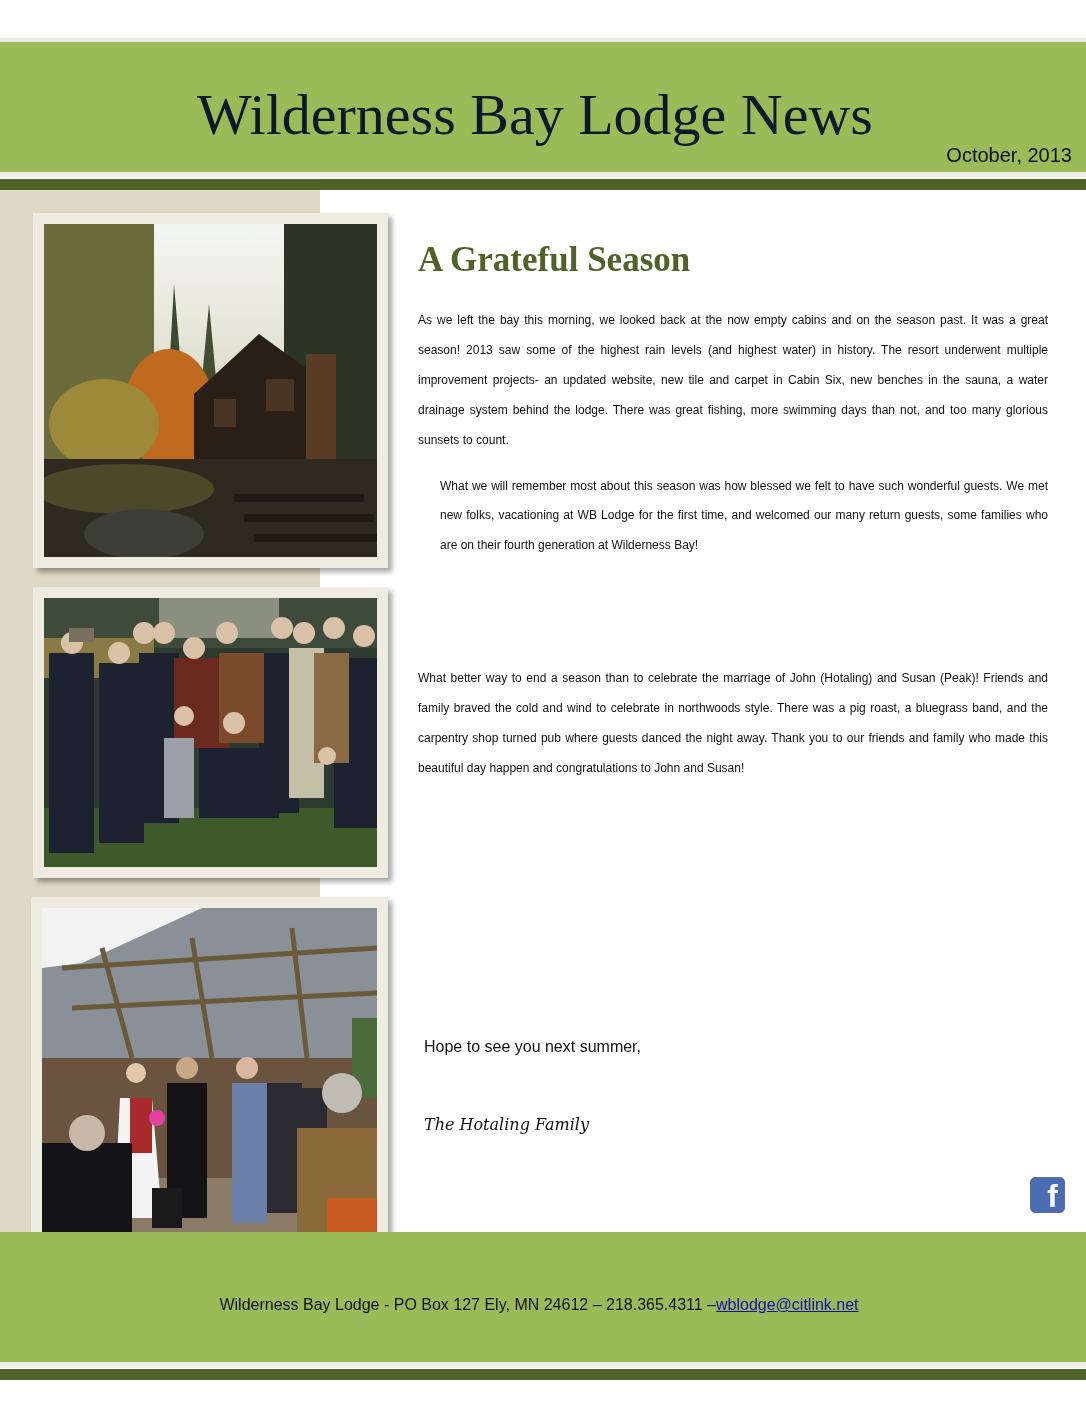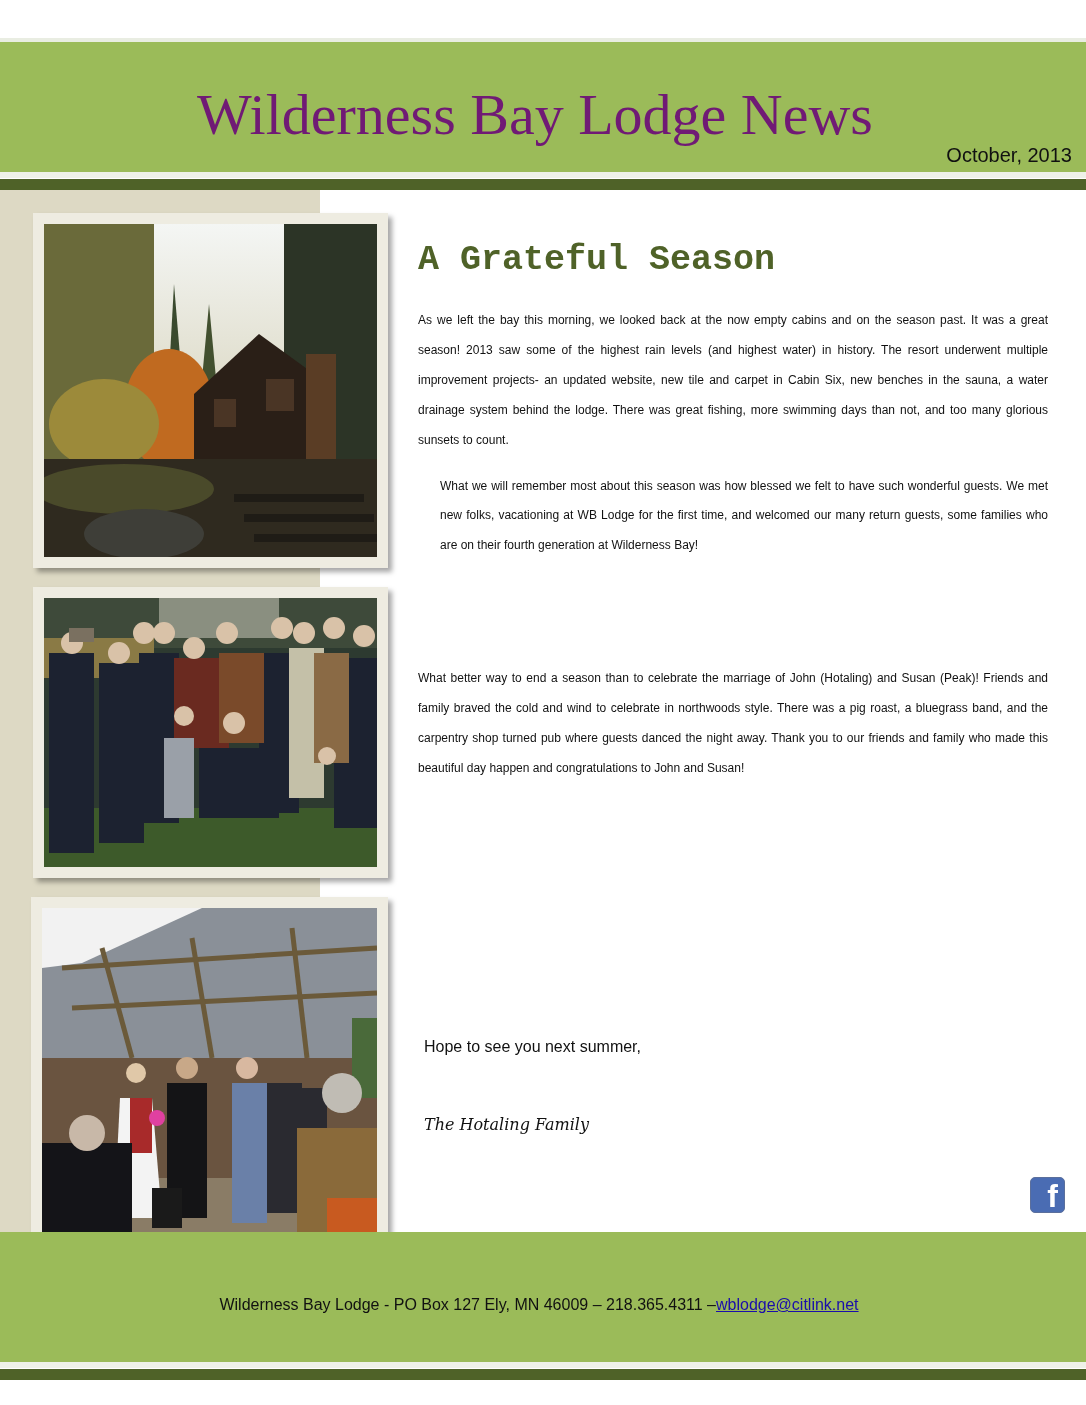--- a/index.html
+++ b/index.html
@@ -1,29 +1,29 @@
 <!DOCTYPE html>
 <html><head>
 <meta charset="utf-8">
 <style>
   html, body { margin: 0; padding: 0; }
   body { width: 1086px; height: 1405px; position: relative; background: #ffffff; overflow: hidden; font-family: "Liberation Sans", sans-serif; }
   .top-gap { position: absolute; left: 0; top: 0; width: 1086px; height: 40px; background: #ffffff; }
   .top-edge { position: absolute; left: 0; top: 38px; width: 1086px; height: 4px; background: #e9ede2; }
   .header { position: absolute; left: 0; top: 42px; width: 1086px; height: 130px; background: #9bbb59; }
-  .header-title { position: absolute; left: 0; width: 1070px; top: 38px; text-align: center; font-family: "Liberation Serif", serif; font-size: 58px; color: #701a75; letter-spacing: 0px; line-height: 70px; }
+  .header-title { position: absolute; left: 0; width: 1070px; top: 38px; text-align: center; font-family: "Liberation Serif", serif; font-size: 58px; color: #0f172a; letter-spacing: 0px; line-height: 70px; }
   .header-date { position: absolute; right: 14px; top: 102px; font-size: 20px; color: #111; }
   .hr-light { position: absolute; left: 0; width: 1086px; height: 6px; background: #eef1e8; }
   .hr-dark { position: absolute; left: 0; width: 1086px; height: 11px; background: #4f6228; }
   .sidebar { position: absolute; left: 0; top: 190px; width: 320px; height: 1042px; background: #ddd9c4; }
   .photo-frame { position: absolute; background: #eeece1; box-shadow: 4px 4px 5px rgba(0,0,0,0.35); }
   .photo { position: absolute; left: 11px; top: 11px; right: 11px; bottom: 11px; overflow: hidden; }
   .photo svg { width: 100%; height: 100%; display: block; }
   .content { position: absolute; left: 418px; top: 232px; width: 630px; }
-  .h2 { font-family: Liberation Mono, monospace; font-weight: bold; font-size: 35px; margin: 0; line-height: 56px; }
+  .h2 { font-family: Liberation Serif, serif; font-weight: bold; font-size: 35px; margin: 0; line-height: 56px; }
   .h2.green { color: #4f6228; }
   .h2.brown { color: #984807; }
   .para { font-size: 12px; line-height: 29.9px; color: #111; text-align: justify; margin: 0; }
   .sign-off { position: absolute; left: 424px; top: 1038px; font-size: 16px; color: #111; }
   .signature { position: absolute; left: 424px; top: 1115px; font-family: "DejaVu Serif", serif; font-style: italic; font-size: 16px; color: #111; }
   .fb-icon { position: absolute; left: 1030px; top: 1177px; width: 35px; height: 36px; background: #4a6cb3; border-radius: 5px; border: 1px solid #5b6f9c; box-sizing: border-box; }
   .fb-icon span { position: absolute; right: 6px; bottom: -2px; font-family: "Liberation Sans", sans-serif; font-weight: bold; font-size: 32px; color: #fff; line-height: 36px; }
   .footer { position: absolute; left: 0; top: 1232px; width: 1086px; height: 130px; background: #9bbb59; }
   .footer-text { position: absolute; left: 0; width: 1078px; top: 64px; text-align: center; font-size: 16px; color: #111; }
   .footer-text a { color: #1a0dab; }
@@ -163,17 +163,17 @@
 
 <div class="sign-off">Hope to see you next summer,</div>
 <div class="signature">The Hotaling Family</div>
 
 <div class="fb-icon">
   <span>f</span>
 </div>
 
 <footer class="footer">
   <div class="footer-text">
-    <span>Wilderness Bay Lodge - PO Box 127 Ely, MN 46009 – 218.365.4311 –</span><a href="#">wblodge@citlink.net</a>
+    <span>Wilderness Bay Lodge - PO Box 127 Ely, MN 24612 – 218.365.4311 –</span><a href="#">wblodge@citlink.net</a>
   </div>
 </footer>
 <div class="hr-light" style="top:1362px"></div>
 <div class="hr-dark" style="top:1369px"></div>
 
 </body></html>

